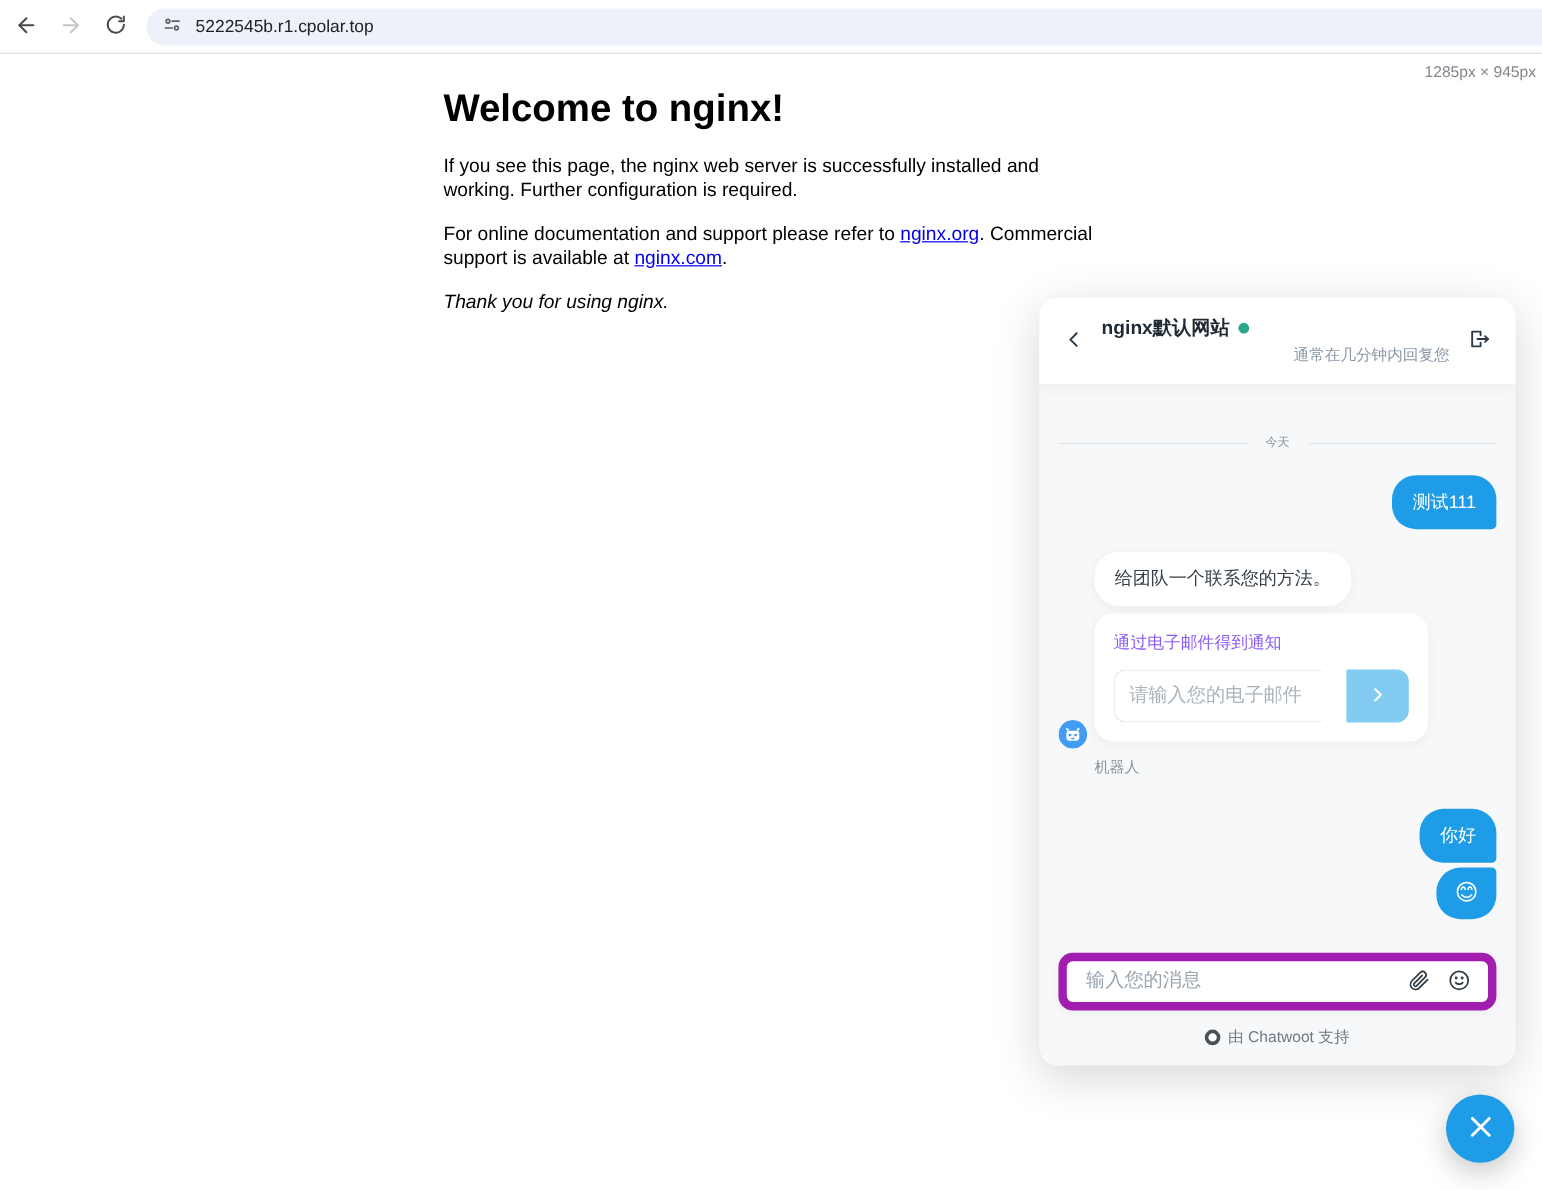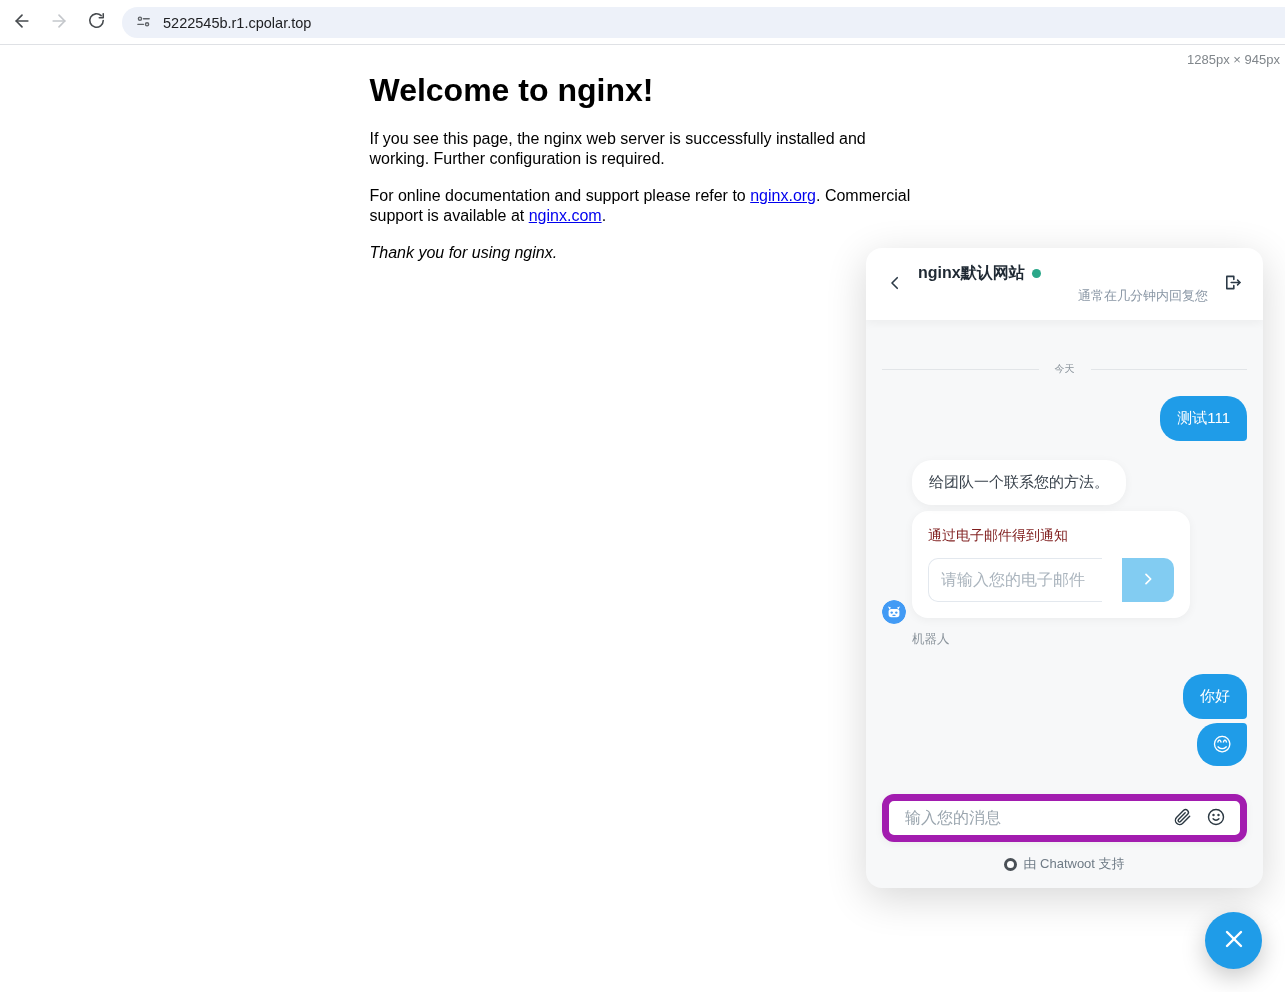--- a/index.html
+++ b/index.html
@@ -90,21 +90,21 @@
   .agent-group { position:relative; margin-top:19px; padding-left:30px; }
   .bubble-agent {
     display:inline-block; background:#fff; color:#37404a; font-size:15px;
     padding:13px 17px; border-radius:20px 20px 20px 20px;
     box-shadow:0 2px 10px rgba(0,0,0,.05);
   }
   .email-card {
     margin-top:6px; width:278px; background:#fff; border-radius:16px;
     padding:16px; box-shadow:0 2px 10px rgba(0,0,0,.05);
   }
-  .email-label { font-size:14px; color:#7f1d1d; }
+  .email-label { font-size:14px; color:#8b5cf6; }
   .email-row { display:flex; margin-top:13px; height:44px;gap:20px; }
   .email-input {
     flex:1; min-width:0; border:1px solid #e3e8ee; border-right:none;
     border-radius:10px 0 0 10px; padding:0 12px; font-size:16px; color:#333;
     outline:none; background:#fff; font-family:inherit;
   }
   .email-input::placeholder { color:#aab4bd; }
   .email-send {
     width:52px; border:none; background:#82ccf2; border-radius:0 10px 10px 0;
     display:flex; align-items:center; justify-content:center; cursor:pointer;

